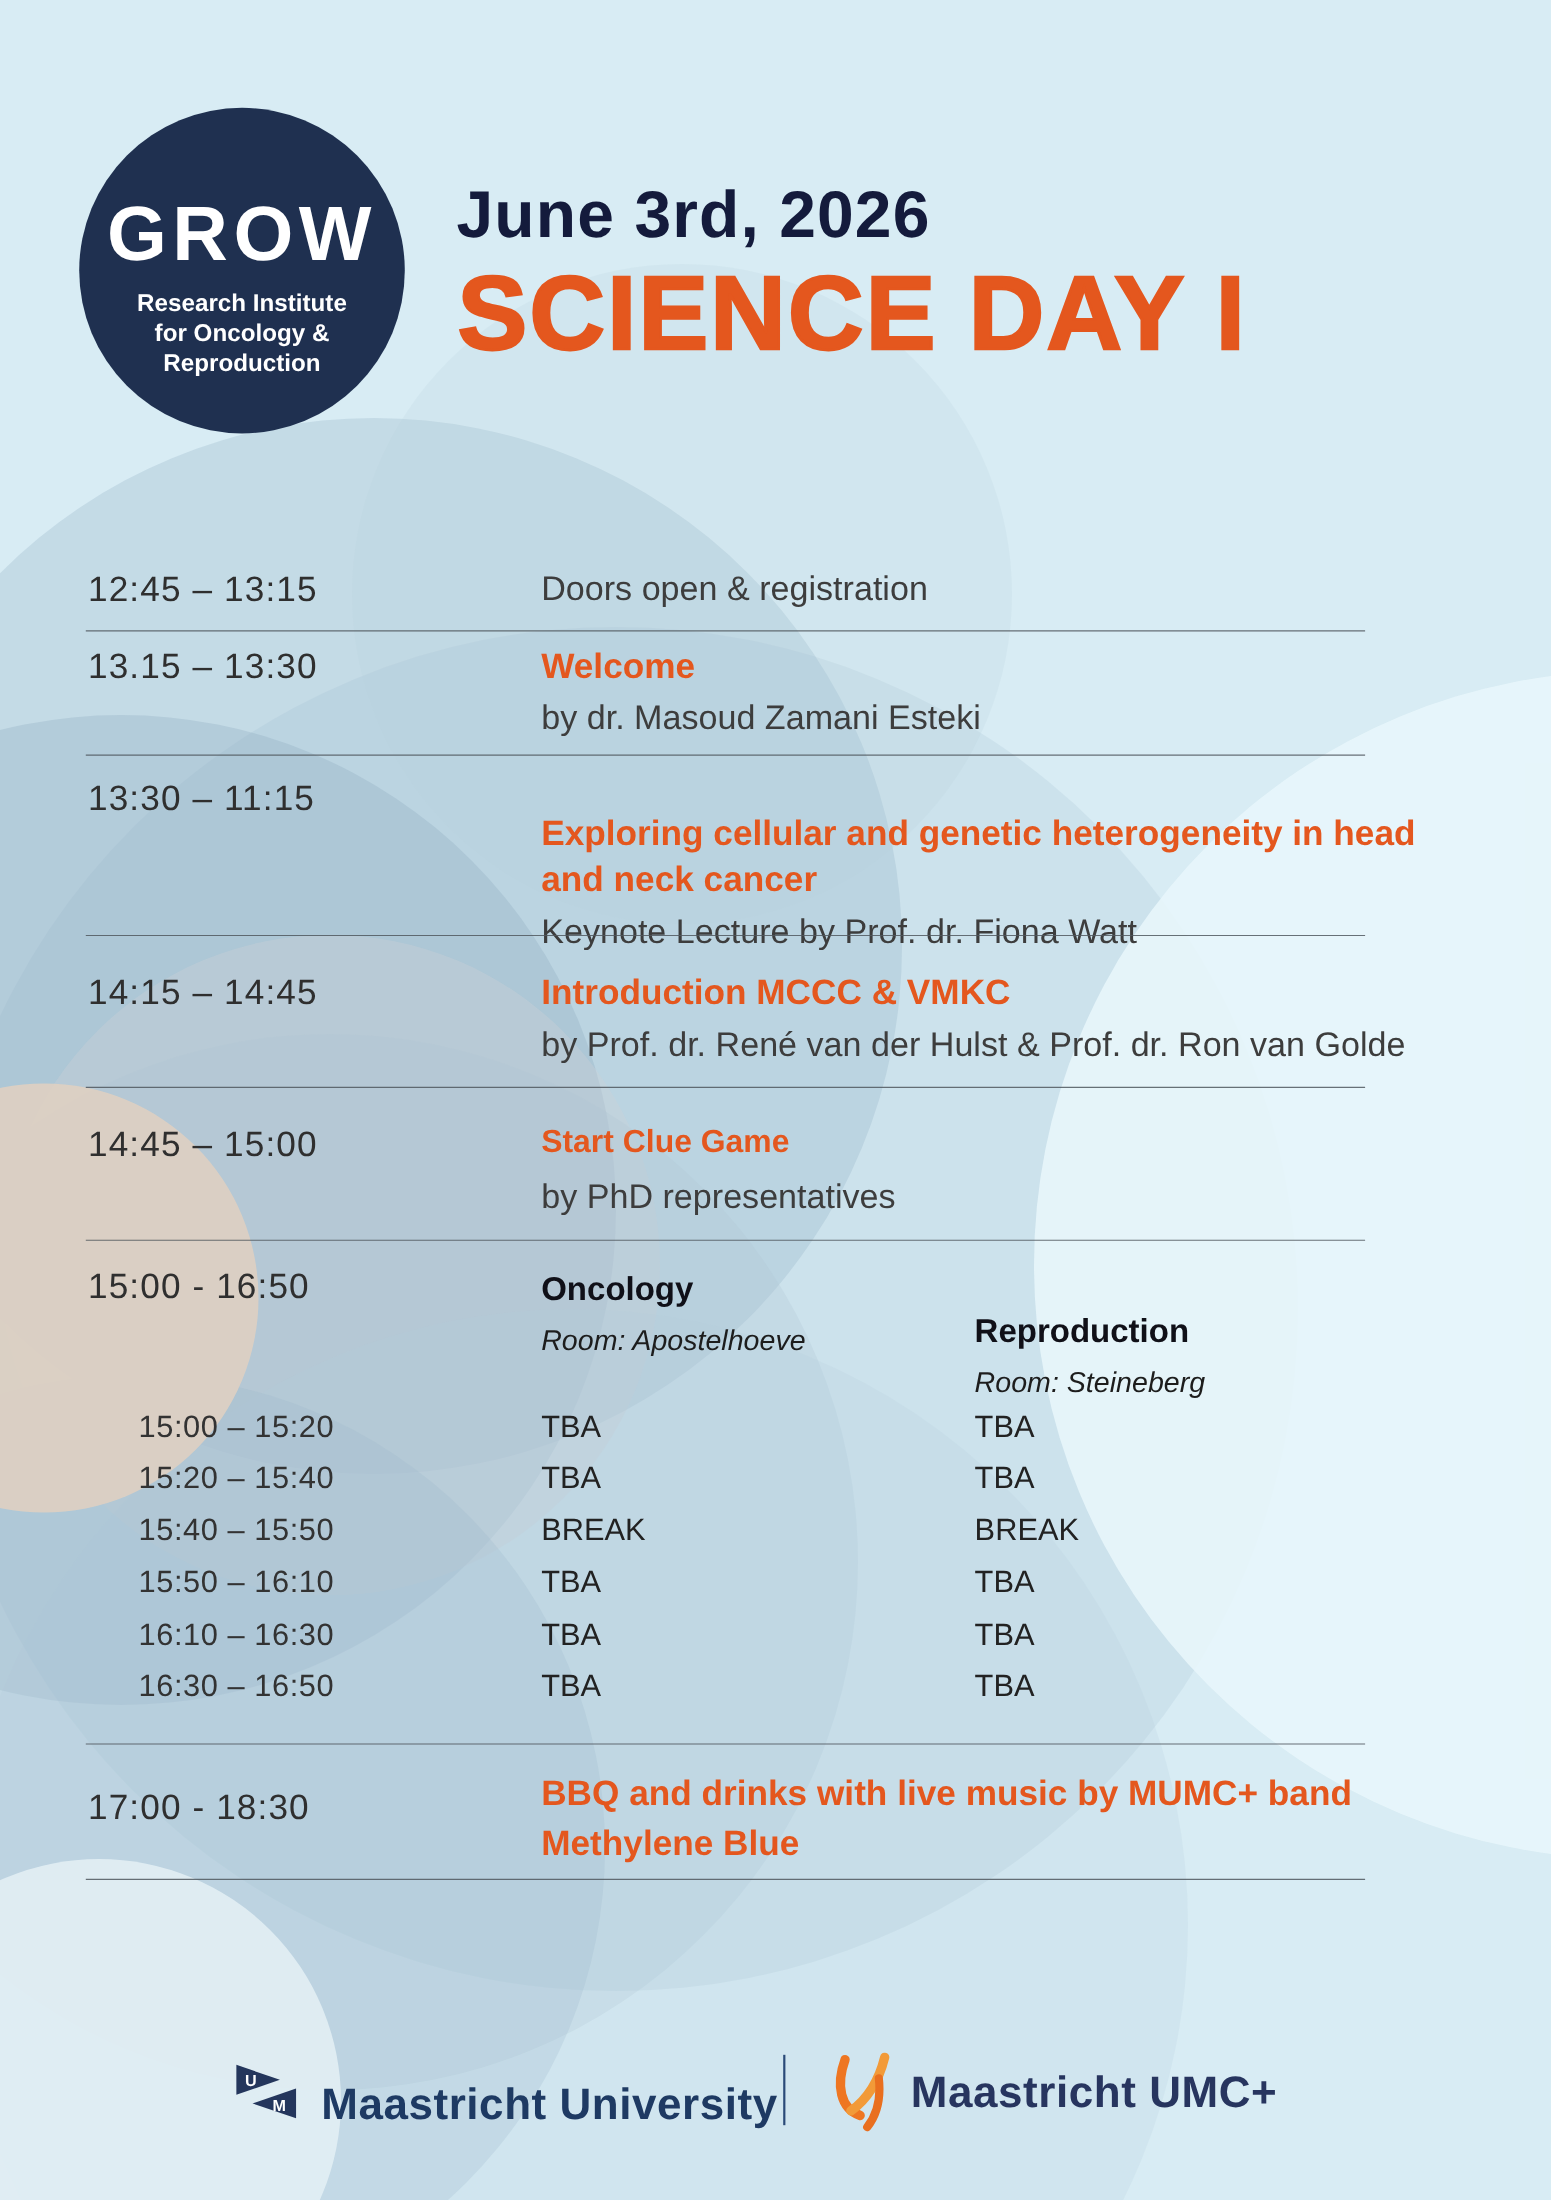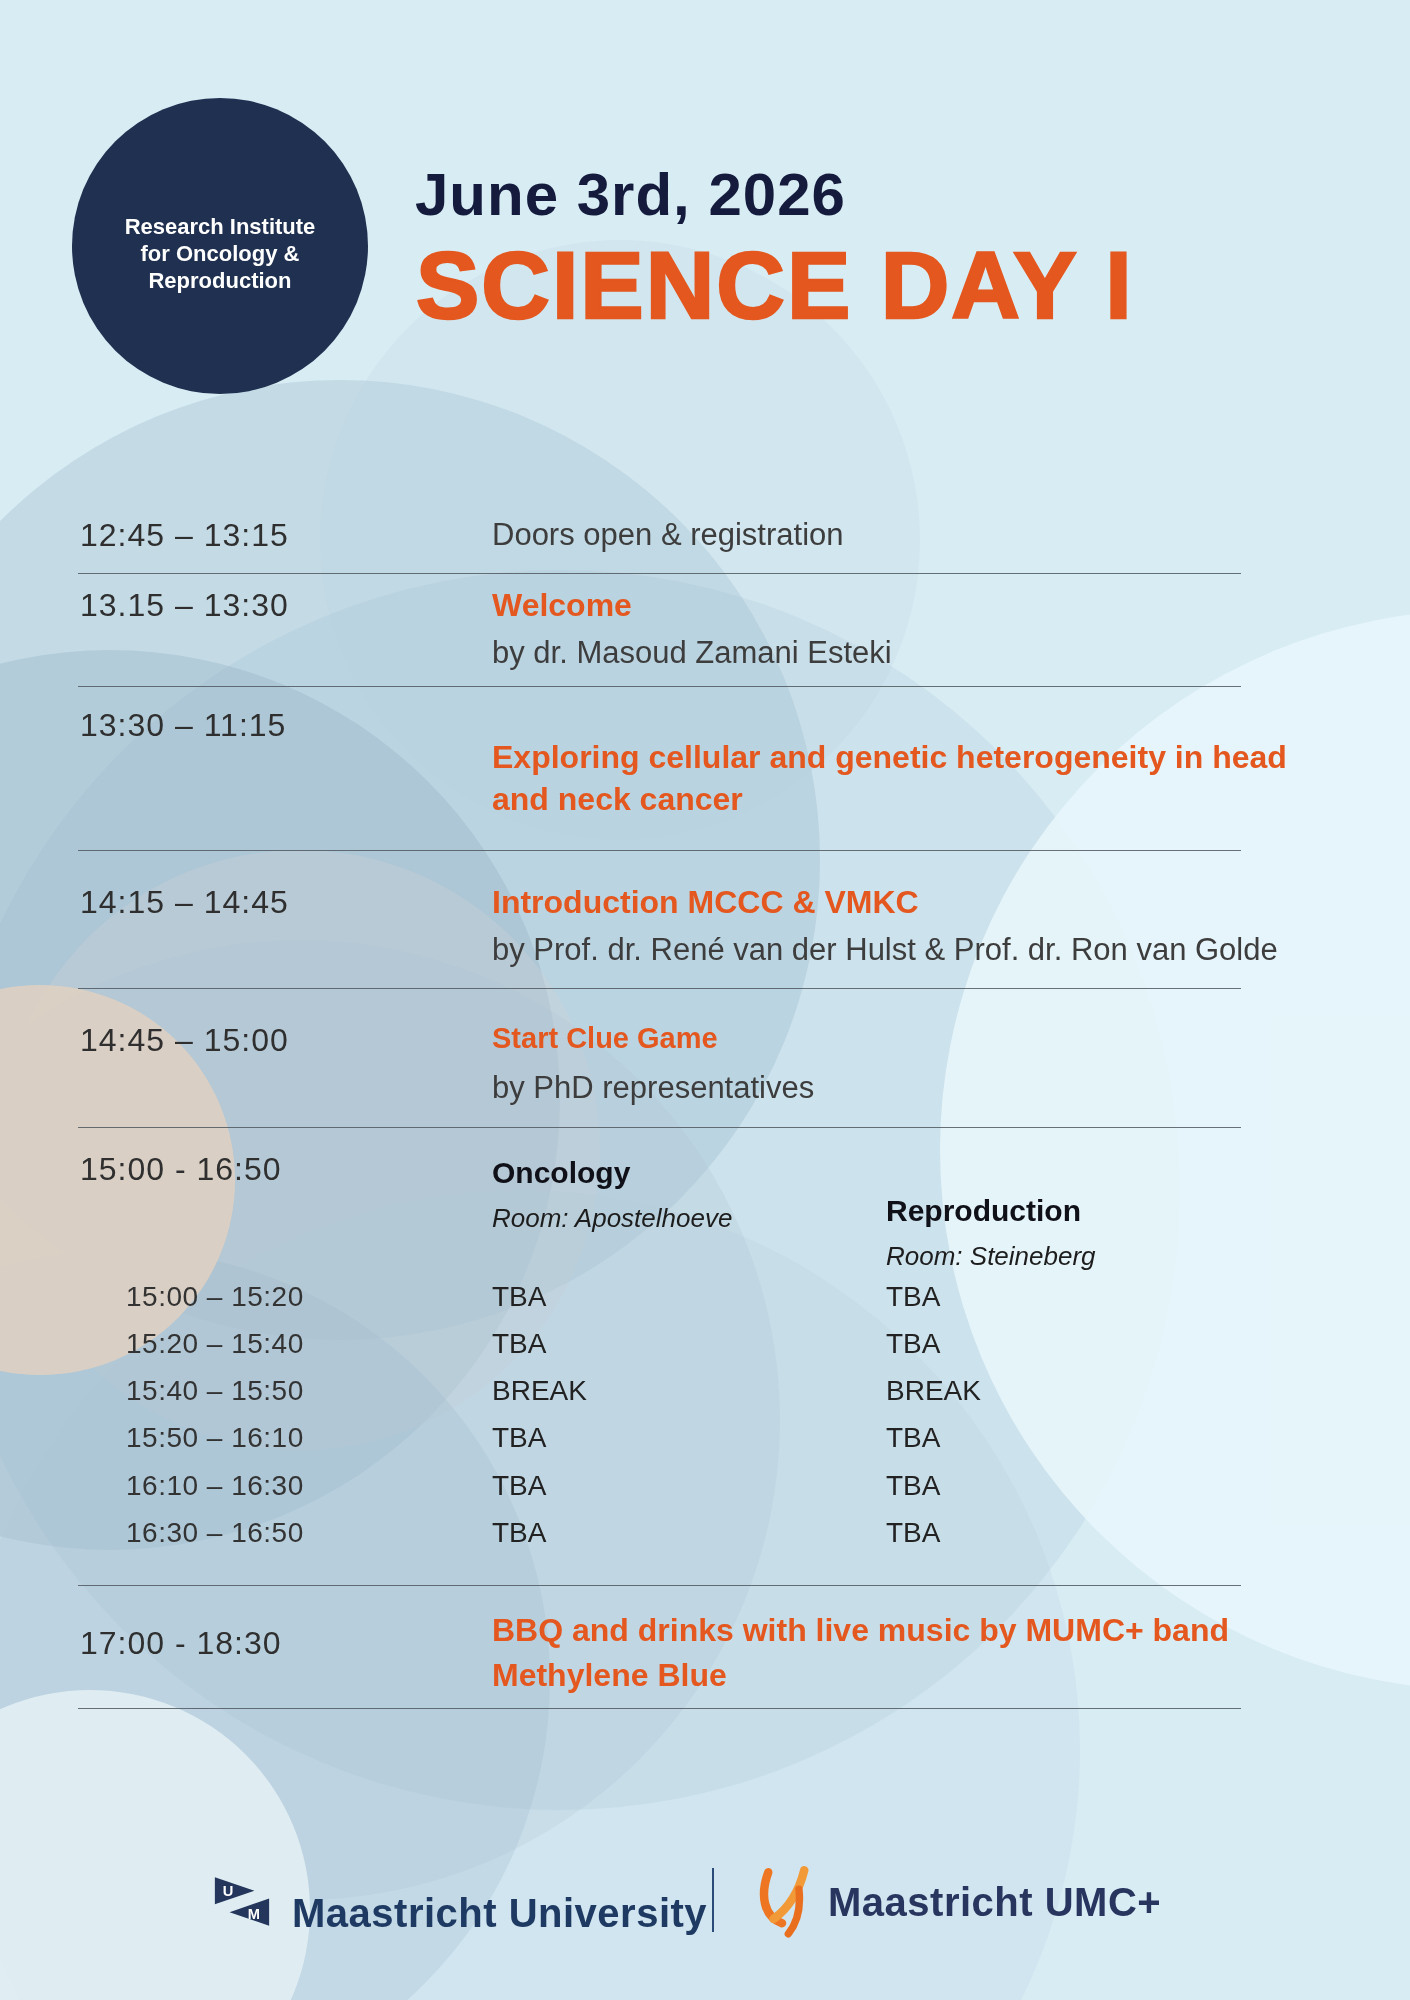--- a/index.html
+++ b/index.html
@@ -95,20 +95,21 @@
   <div class="bg-circle c8"></div>
   <div class="bg-circle c7"></div>
   <div class="bg-circle c4"></div>
   <div class="bg-circle c6"></div>
   <div class="bg-circle c5"></div>
   <div class="bg-circle c-right"></div>
   <div class="bg-circle c-beige"></div>
   <div class="bg-circle c-foot"></div>
 
   <div class="grow-logo">
+    <div class="grow-word">GROW</div>
     <div class="grow-sub">
       <div>Research Institute</div>
       <div>for Oncology &amp;</div>
       <div>Reproduction</div>
     </div>
   </div>
   <div class="date-line">June 3rd, 2026</div>
   <div class="main-title">SCIENCE DAY I</div>
 
   <div class="row" style="top:514px">
@@ -125,20 +126,21 @@
       <div class="orange-title">Welcome</div>
       <div class="speaker">by dr. Masoud Zamani Esteki</div>
     </div>
   </div>
   <div class="divider" style="top:686px"></div>
 
   <div class="row" style="top:704px">
     <div class="time">13:30 – 11:15</div>
     <div class="content">
       <div class="orange-title wrap">Exploring cellular and genetic heterogeneity in head and neck cancer</div>
+      <div class="speaker">Keynote Lecture by Prof. dr. Fiona Watt</div>
     </div>
   </div>
   <div class="divider" style="top:850px"></div>
 
   <div class="row" style="top:881px">
     <div class="time">14:15 – 14:45</div>
     <div class="content">
       <div class="orange-title">Introduction MCCC &amp; VMKC</div>
       <div class="speaker">by Prof. dr. René van der Hulst &amp; Prof. dr. Ron van Golde</div>
     </div>

